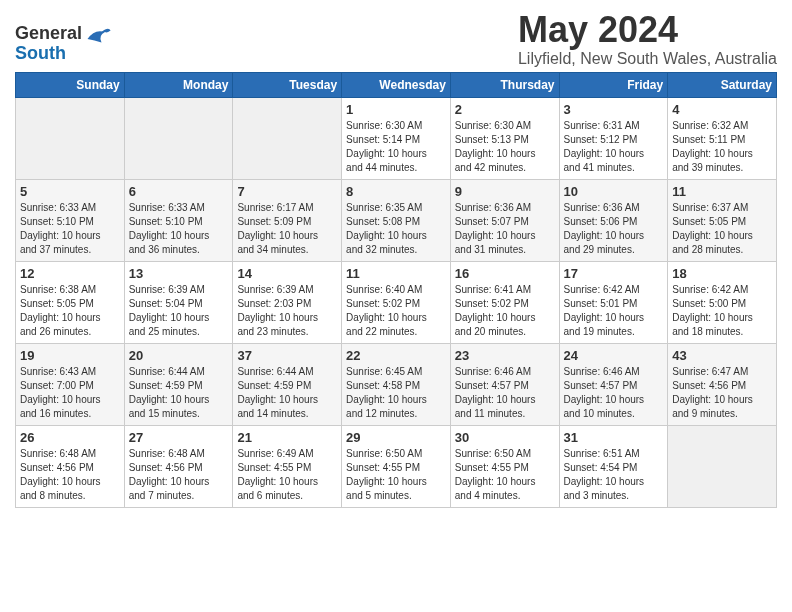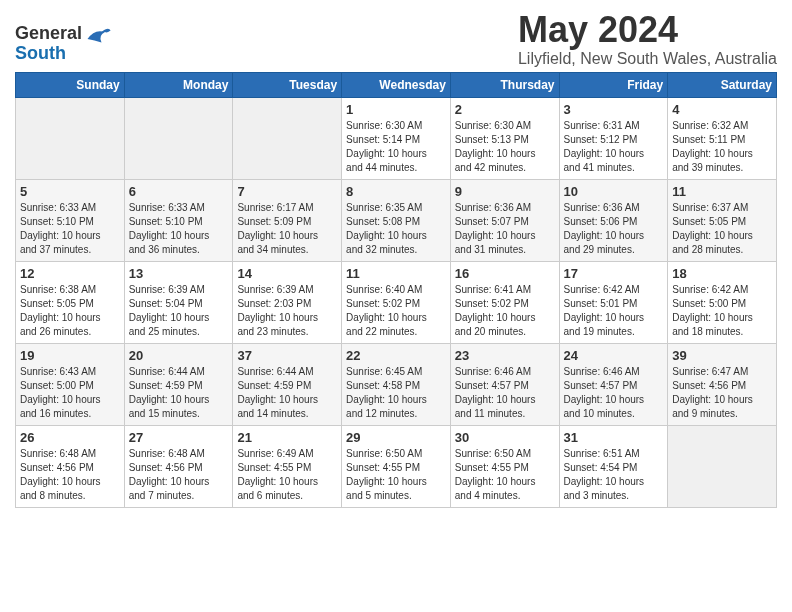--- a/index.html
+++ b/index.html
@@ -261,21 +261,21 @@
           <div class="day-info">Sunrise: 6:42 AM
 Sunset: 5:00 PM
 Daylight: 10 hours
 and 18 minutes.</div>
         </td>
       </tr>
       <tr>
         <td>
           <div class="day-number">19</div>
           <div class="day-info">Sunrise: 6:43 AM
-Sunset: 5:00 PM
+Sunset: 7:00 PM
 Daylight: 10 hours
 and 16 minutes.</div>
         </td>
         <td>
           <div class="day-number">20</div>
           <div class="day-info">Sunrise: 6:44 AM
 Sunset: 4:59 PM
 Daylight: 10 hours
 and 15 minutes.</div>
         </td>
@@ -301,21 +301,21 @@
 and 11 minutes.</div>
         </td>
         <td>
           <div class="day-number">24</div>
           <div class="day-info">Sunrise: 6:46 AM
 Sunset: 4:57 PM
 Daylight: 10 hours
 and 10 minutes.</div>
         </td>
         <td>
-          <div class="day-number">39</div>
+          <div class="day-number">43</div>
           <div class="day-info">Sunrise: 6:47 AM
 Sunset: 4:56 PM
 Daylight: 10 hours
 and 9 minutes.</div>
         </td>
       </tr>
       <tr>
         <td>
           <div class="day-number">26</div>
           <div class="day-info">Sunrise: 6:48 AM

